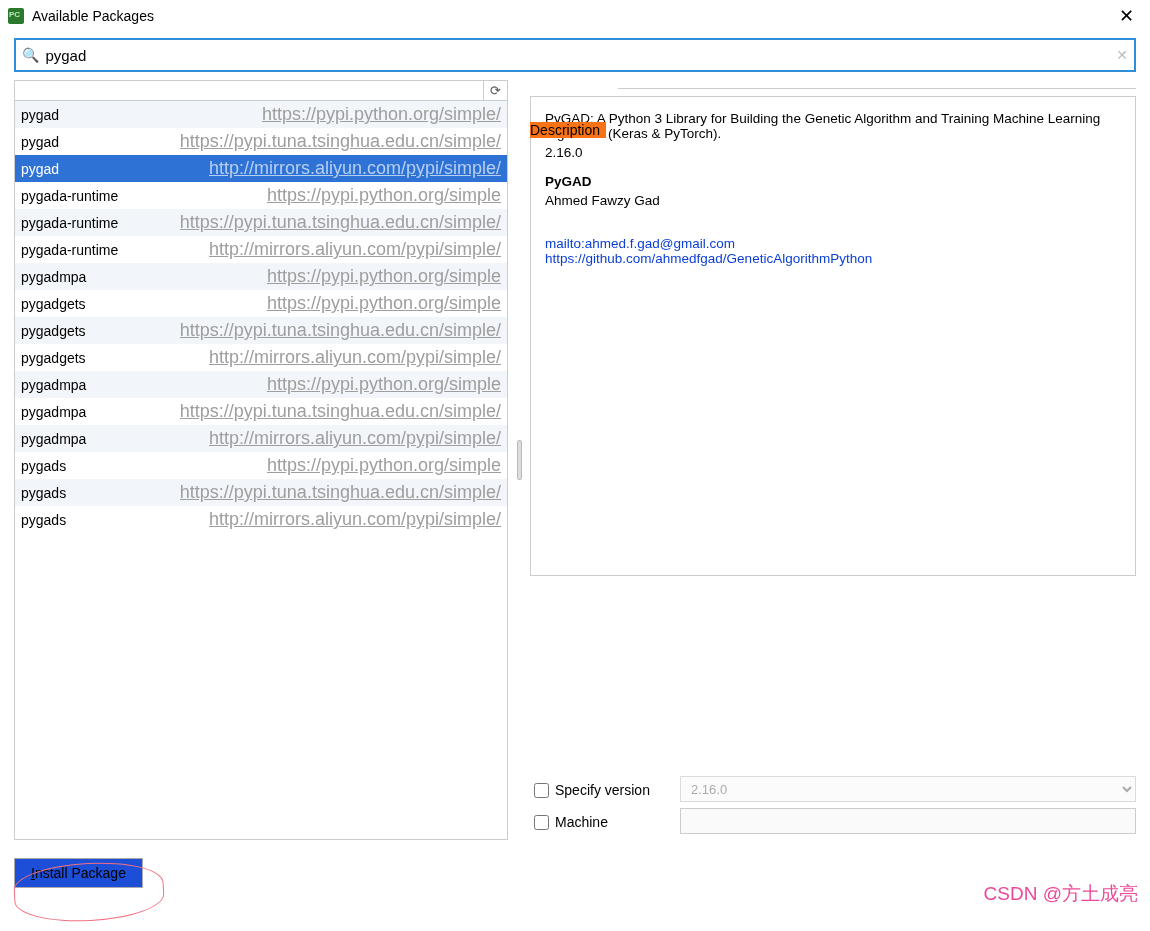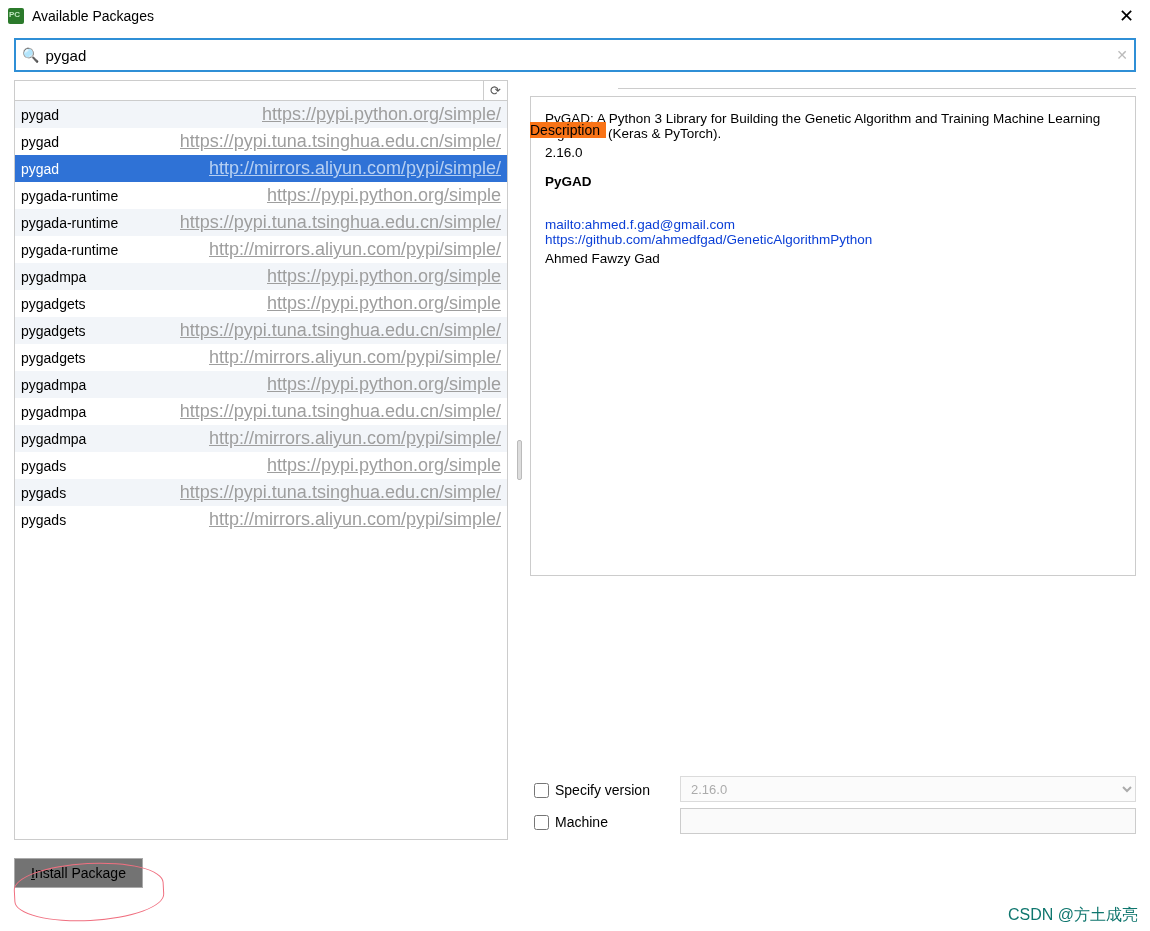--- a/index.html
+++ b/index.html
@@ -190,41 +190,41 @@
     color: #888;
   }
   .buttons {
     margin: 18px 14px 0 14px;
     display: flex;
     gap: 18px;
   }
   .buttons button {
     height: 30px;
     padding: 0 16px;
-    background: #737373;
+    background: #1d4ed8;
     border: 1px solid #aaa;
     font-family: inherit;
     font-size: 14px;
     cursor: pointer;
   }
   .buttons button .underline { text-decoration: underline; }
   .annot-circle {
     position: absolute;
     left: 14px; top: 863px;
     width: 150px; height: 58px;
     border: 1.2px solid #f07080;
     border-radius: 50% / 40%;
     pointer-events: none;
     transform: rotate(-3deg);
   }
   .watermark {
     position: absolute;
-    right: 12px; bottom: 5px;
-    color: #0f766e;
-    font-size: 16px;
+    right: 12px; bottom: 24px;
+    color: #ec4899;
+    font-size: 19px;
     pointer-events: none;
   }
 </style>
 </head>
 <body>
 
 <div class="titlebar">
   <span class="app-icon"></span>
   <span class="title">Available Packages</span>
   <span class="close">✕</span>
@@ -316,25 +316,25 @@
   </div>
 
   <div class="right-col">
     <div class="desc-group">
       <span class="legend">Description</span>
       <div class="rule"></div>
       <div class="desc-box">
         <p>PyGAD: A Python 3 Library for Building the Genetic Algorithm and Training Machine Learning Algoithms (Keras &amp; PyTorch).</p>
         <p>2.16.0</p>
         <p class="label">PyGAD</p>
+        <p>Ahmed Fawzy Gad</p>
         <p style="margin-top:28px">
           <a href="#">mailto:ahmed.f.gad@gmail.com</a><br>
           <a href="#">https://github.com/ahmedfgad/GeneticAlgorithmPython</a>
         </p>
-        <p>Ahmed Fawzy Gad</p>
       </div>
     </div>
     <div class="options-area">
       <div class="opt-row">
         <label>
           <input type="checkbox" style="">
           <span>Specify version</span>
         </label>
         <select disabled="">
           <option>2.16.0</option>

